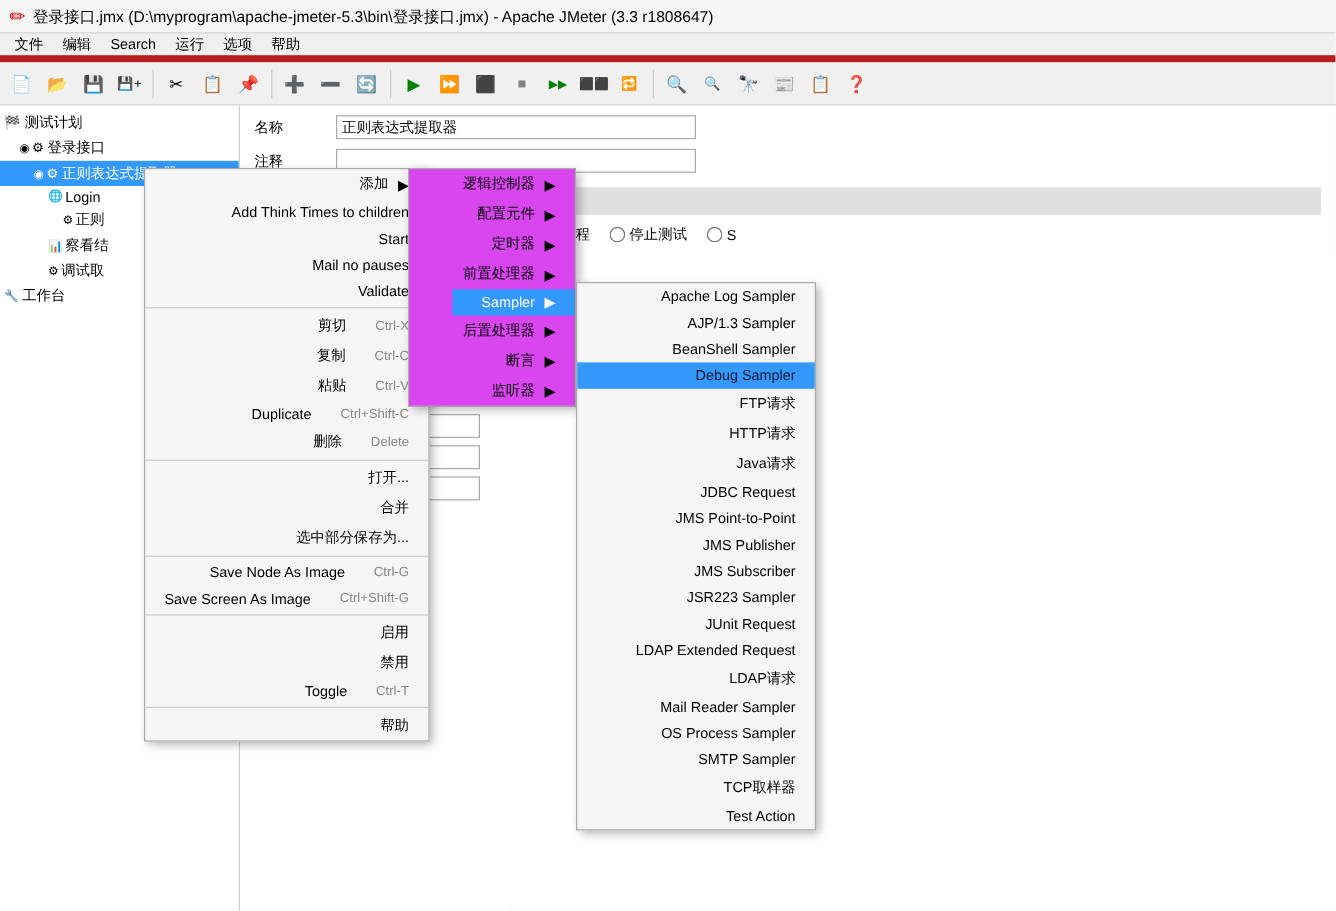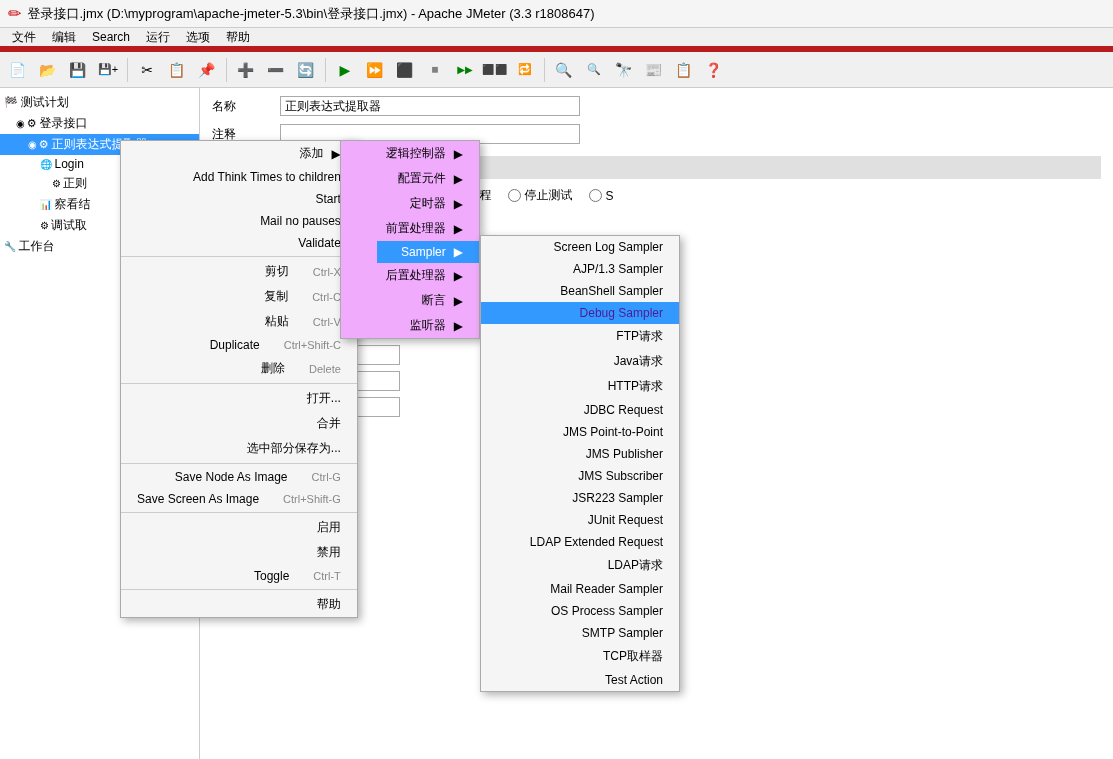--- a/index.html
+++ b/index.html
@@ -207,21 +207,21 @@
       margin-left: 24px;
       font-size: 11px;
     }
     .ctx-arrow { margin-left: 8px; }
 
     
     .submenu-add {
       position: absolute;
       top: 140px;
       left: 340px;
-      background: #f0abfc;
+      background: #d946ef;
       border: 1px solid #aaa;
       box-shadow: 3px 3px 8px rgba(0,0,0,0.3);
       z-index: 101;
       min-width: 140px;
       font-size: 12px;
     }
 
     
     .submenu-sampler {
       position: absolute;
@@ -508,41 +508,41 @@
     <span class="ctx-arrow">▶</span>
   </div>
   <div class="ctx-item">
     <span>监听器</span>
     <span class="ctx-arrow">▶</span>
   </div>
 </div>
 
 <div class="submenu-sampler">
   <div class="ctx-item">
-    <span>Screen Log Sampler</span>
+    <span>Apache Log Sampler</span>
   </div>
   <div class="ctx-item">
     <span>AJP/1.3 Sampler</span>
   </div>
   <div class="ctx-item">
     <span>BeanShell Sampler</span>
   </div>
-  <div class="ctx-item highlighted" style="background:#3399ff;color:#4c1d95;">
+  <div class="ctx-item highlighted" style="background:#3399ff;color:#0f172a;">
     <span>Debug Sampler</span>
   </div>
   <div class="ctx-item">
     <span>FTP请求</span>
   </div>
   <div class="ctx-item">
+    <span>HTTP请求</span>
+  </div>
+  <div class="ctx-item">
     <span>Java请求</span>
   </div>
   <div class="ctx-item">
-    <span>HTTP请求</span>
-  </div>
-  <div class="ctx-item">
     <span>JDBC Request</span>
   </div>
   <div class="ctx-item">
     <span>JMS Point-to-Point</span>
   </div>
   <div class="ctx-item">
     <span>JMS Publisher</span>
   </div>
   <div class="ctx-item">
     <span>JMS Subscriber</span>

